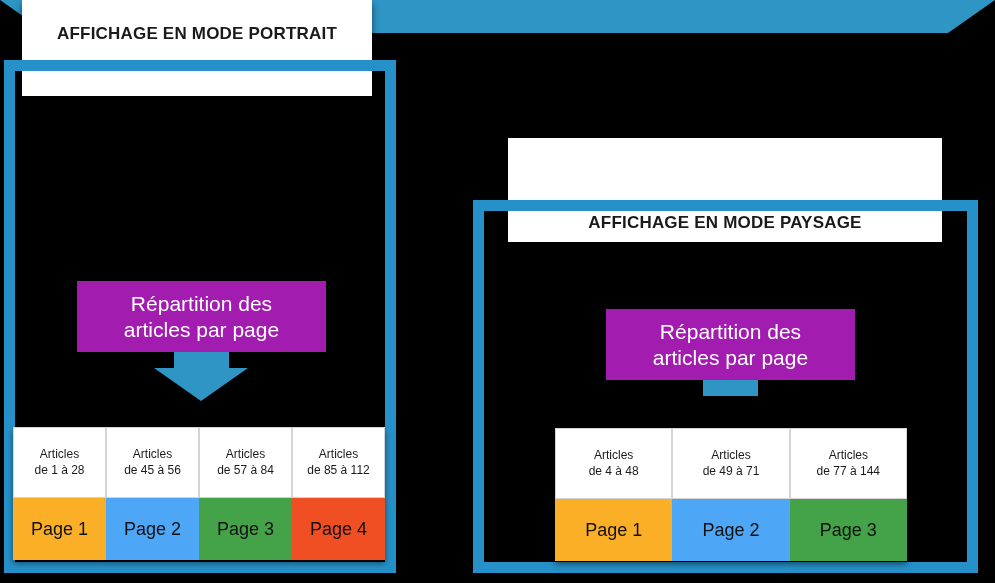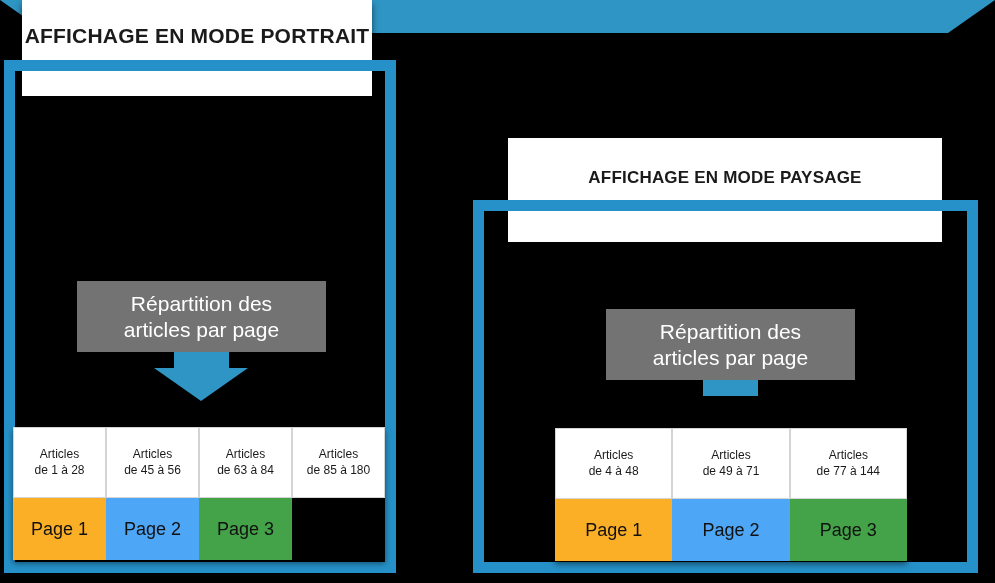--- a/index.html
+++ b/index.html
@@ -49,21 +49,21 @@
   }
 
   
   .callout {
     position: absolute;
     z-index: 12;
   }
   .callout .body {
     position: absolute;
     left: 0; top: 0;
-    background: #737373;
+    background: #a21caf;
     display: flex;
     align-items: center;
     justify-content: center;
     text-align: center;
     color: #ffffff;
     line-height: 1.22;
     box-sizing: border-box;
     padding: 2px 6px;
   }
   .callout .arrow-shaft {
@@ -109,35 +109,35 @@
   .page-cell {
     box-sizing: border-box;
     display: flex;
     align-items: center;
     justify-content: center;
     color: #111111;
   }
 
   
   #portrait-title { left: 22px; top: 0px; width: 350px; height: 72px; padding-top: 24px; }
-  #portrait-title .title-text { font-size: 21px; }
+  #portrait-title .title-text { font-size: 17px; }
   #portrait-frame { left: 4px; top: 60px; width: 392px; height: 513px; }
 
   #portrait-callout { left: 77px; top: 281px; width: 249px; height: 120px; }
   #portrait-callout .body { width: 249px; height: 71px; font-size: 21px; }
   #portrait-callout .arrow-shaft { left: 97px; top: 71px; width: 55px; height: 16px; }
   #portrait-callout .arrow-head  { left: 77px; top: 87px; border-left-width: 47px; border-right-width: 47px; border-top-width: 33px; }
 
   #portrait-table { left: 13px; top: 427px; width: 372px; height: 133px; }
   #portrait-table .range-cell { height: 71px; font-size: 12px; }
   #portrait-table .page-cell  { height: 62px; font-size: 18px; }
 
   
   #landscape-title { left: 508px; top: 138px; width: 434px; height: 74px; padding-top: 30px; }
-  #landscape-title .title-text { font-size: 17px; }
+  #landscape-title .title-text { font-size: 17px; margin-top: 45px; }
   #landscape-frame { left: 473px; top: 200px; width: 505px; height: 373px; }
 
   #landscape-callout { left: 606px; top: 309px; width: 249px; height: 120px; }
   #landscape-callout .body { width: 249px; height: 71px; font-size: 21px; }
   #landscape-callout .arrow-shaft { left: 97px; top: 71px; width: 55px; height: 16px; }
 
   #landscape-table { left: 555px; top: 428px; width: 352px; height: 133px; }
   #landscape-table .range-cell { height: 71px; font-size: 12px; }
   #landscape-table .page-cell  { height: 62px; font-size: 18px; }
 
@@ -179,30 +179,31 @@
       <div class="range-cell">
         <span class="range-line">Articles</span>
         <span class="range-line">de 45 à 56</span>
       </div>
       <div class="page-cell" style="background:#4EA6F7">Page 2</div>
     </div>
 
     <div class="page-col">
       <div class="range-cell">
         <span class="range-line">Articles</span>
-        <span class="range-line">de 63 à 84</span>
+        <span class="range-line">de 57 à 84</span>
       </div>
       <div class="page-cell" style="background:#44A248">Page 3</div>
     </div>
 
     <div class="page-col">
       <div class="range-cell">
         <span class="range-line">Articles</span>
-        <span class="range-line">de 85 à 180</span>
-      </div>
+        <span class="range-line">de 85 à 112</span>
+      </div>
+      <div class="page-cell" style="background:#F04E23">Page 4</div>
     </div>
 
   </div>
 
   <div class="title-plate" id="landscape-title">
     <span class="title-text">AFFICHAGE EN MODE PAYSAGE</span>
   </div>
 
   <div class="device-frame" id="landscape-frame"></div>
 

